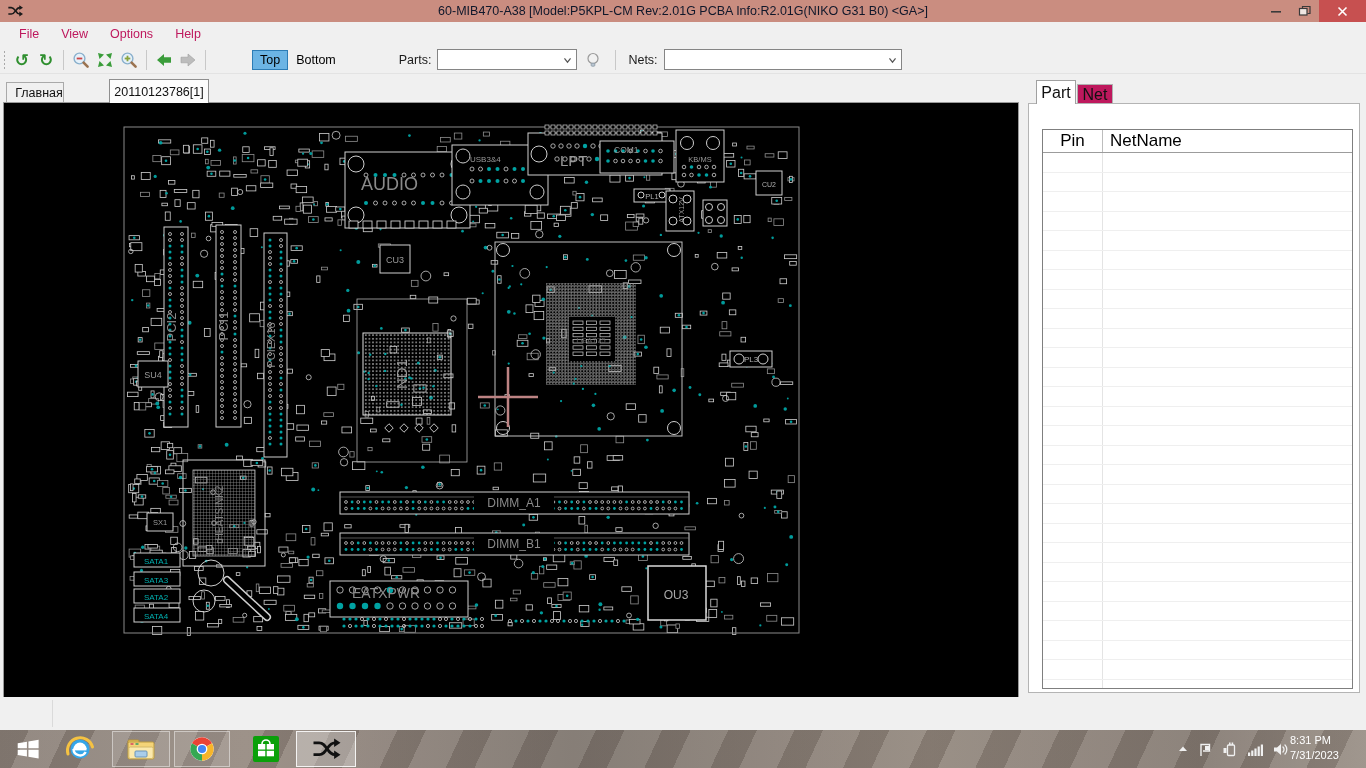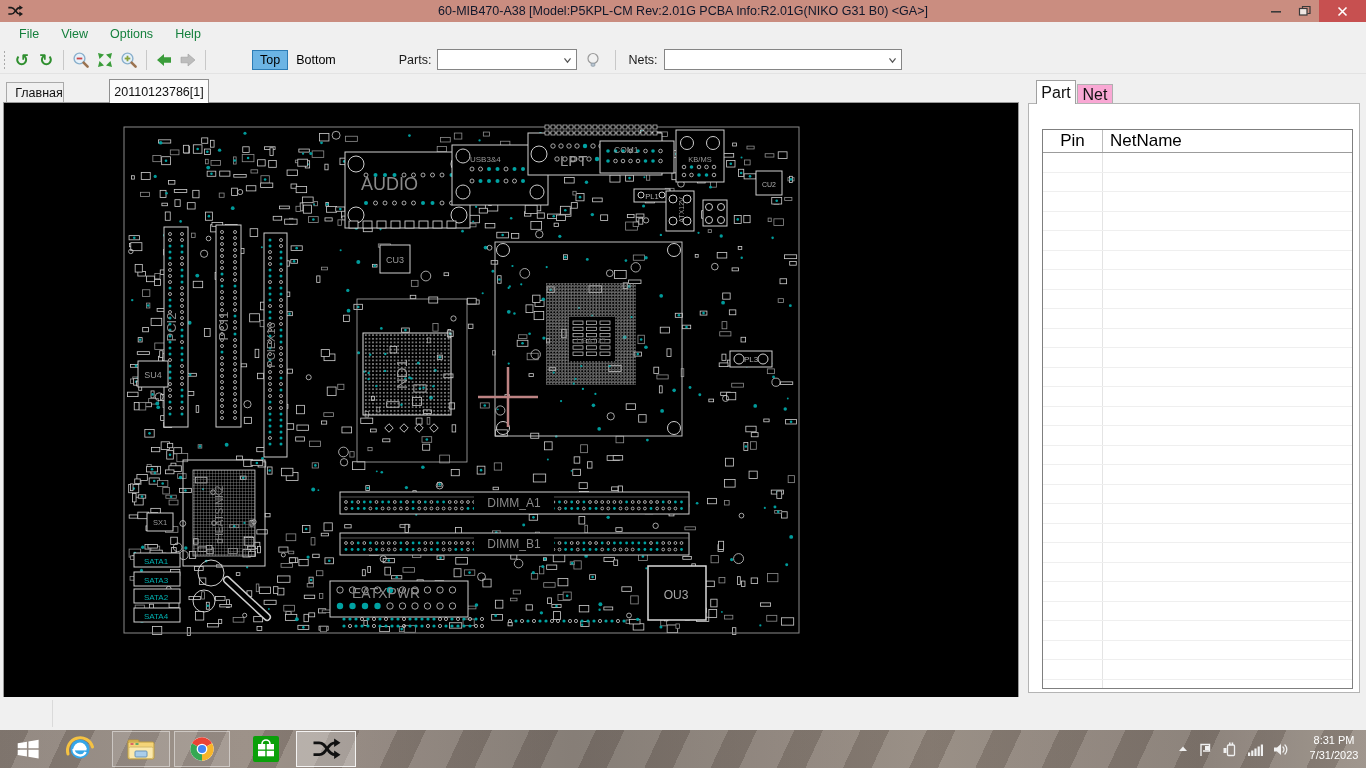--- a/index.html
+++ b/index.html
@@ -13,21 +13,21 @@
   .titlebar .appico { position:absolute; left:7px; top:3px; width:16px; height:16px; }
   .titlebar .title { position:absolute; left:120px; right:120px; text-align:center;
     font-size:12.5px; color:#0f172a; line-height:22px; white-space:nowrap; }
   .capbtns { position:absolute; right:0; top:0; height:22px; display:flex; }
   .cap-btn { width:29px; height:22px; display:flex; align-items:center; justify-content:center; }
   .cap-close { width:47px; background:#c75050; }
 
   
   .menubar { position:absolute; left:0; top:22px; width:1366px; height:24px;
     background:#f0f0f0; display:flex; align-items:center; padding-left:8px; }
-  .menu-item { font-size:12.5px; color:#15803d; padding:3px 11px; cursor:default; }
+  .menu-item { font-size:12.5px; color:#be185d; padding:3px 11px; cursor:default; }
 
   
   .toolbar { position:absolute; left:0; top:46px; width:1366px; height:28px;
     background:#f0f0f0; display:flex; align-items:center; border-bottom:1px solid #e3e3e3; }
   .grip { width:5px; height:20px; margin:0 3px 0 2px;
     background-image:radial-gradient(#a8a8a8 1px, transparent 1.1px);
     background-size:5px 4px; }
   .tbtn { width:24px; height:24px; display:flex; align-items:center; justify-content:center; }
   .tsep { width:1px; height:20px; background:#c8c8c8; margin:0 5px; }
   .rot-glyph { font-family:"DejaVu Sans",sans-serif; font-size:17px; font-weight:bold;
@@ -51,21 +51,21 @@
   
   .canvas { position:absolute; left:4px; top:103px; width:1014px; height:594px;
     background:#000; outline:1px solid #9a9a9a; }
 
   
   .rpanel { position:absolute; left:1022px; top:74px; width:344px; height:623px; background:#f0f0f0; }
   .ptab { position:absolute; font-size:16px; color:#111; text-align:center; }
   .ptab-part { left:14px; top:6px; width:40px; height:24px; line-height:24px;
     background:#fff; border:1px solid #a0a0a0; border-bottom:none; z-index:2; }
   .ptab-net  { left:55px; top:10px; width:36px; height:20px; line-height:20px;
-    background:#f9a8d4; border:1px solid #b0b0b0; border-bottom:none; }
+    background:#be185d; border:1px solid #b0b0b0; border-bottom:none; }
   .pbox { position:absolute; left:6px; top:29px; width:332px; height:590px;
     background:#fff; border:1px solid #b4b4b4; }
   .ntable { position:absolute; left:13px; top:25px; width:311px; height:560px;
     border:1px solid #7f7f7f; overflow:hidden; background:#fff; }
   .nt-head { height:23px; border-bottom:1px solid #9c9c9c; display:flex; font-size:17px; color:#000; }
   .nt-c1 { width:60px; border-right:1px solid #bdbdbd; display:flex; align-items:center; justify-content:center; }
   .nt-c2 { flex:1; display:flex; align-items:center; padding-left:7px; }
   .nt-row { height:19.5px; border-bottom:1px solid #efefef; display:flex; }
   .nt-row .c1 { width:60px; border-right:1px solid #e4e4e4; }
   .nt-row .c2 { flex:1; }
@@ -76,21 +76,21 @@
 
   
   .taskbar { position:absolute; left:0; top:730px; width:1366px; height:38px;
     background:linear-gradient(90deg,#8d837b 0%,#978b82 18%,#7f766f 42%,#94897f 68%,#867c74 88%,#9a9087 100%); }
   .taskbar::before { content:""; position:absolute; inset:0;
     background:repeating-linear-gradient(115deg, rgba(60,50,45,.18) 0 26px, rgba(255,255,255,.06) 26px 60px); }
   .tk-btn { position:absolute; top:1px; height:36px; display:flex; align-items:center; justify-content:center; }
   .tk-box { border:1px solid rgba(255,255,255,.45); background:rgba(255,255,255,.10); }
   .tk-box.active { border:1px solid rgba(255,255,255,.85); background:rgba(255,255,255,.30); }
   .tray { position:absolute; right:76px; top:0; height:38px; display:flex; align-items:center; gap:9px; }
-  .clock { position:absolute; right:0; top:3px; width:64px; text-align:center;
+  .clock { position:absolute; right:12px; top:3px; width:64px; text-align:left;
     color:#fff; font-size:11px; line-height:15px; }
 </style>
 </head>
 <body>
 
 <div id="stage">
 
   <div class="titlebar">
     <svg class="appico" viewBox="0 0 24 24">
       <path d="M2 7 h4.5 c3.2 0 4.6 2.2 6.4 4.9 c1.8 2.7 3.2 4.6 6.1 4.6 h1.5" stroke="#1a1a1a" stroke-width="2.4" fill="none"></path>

